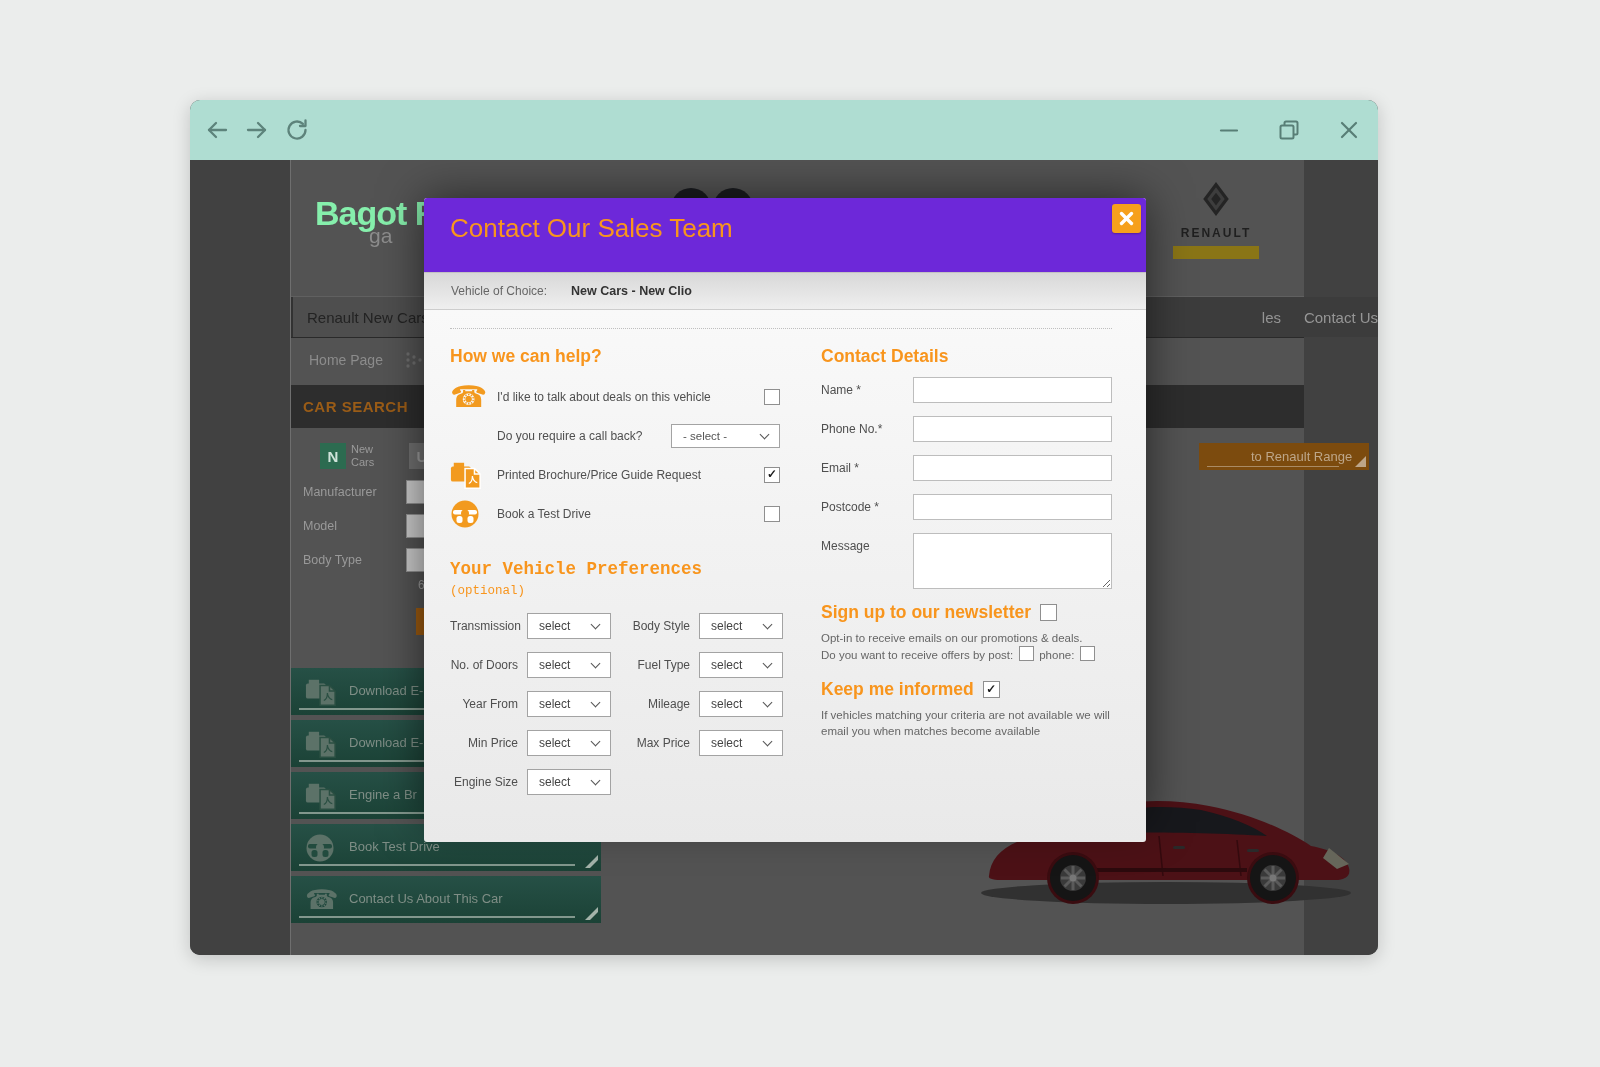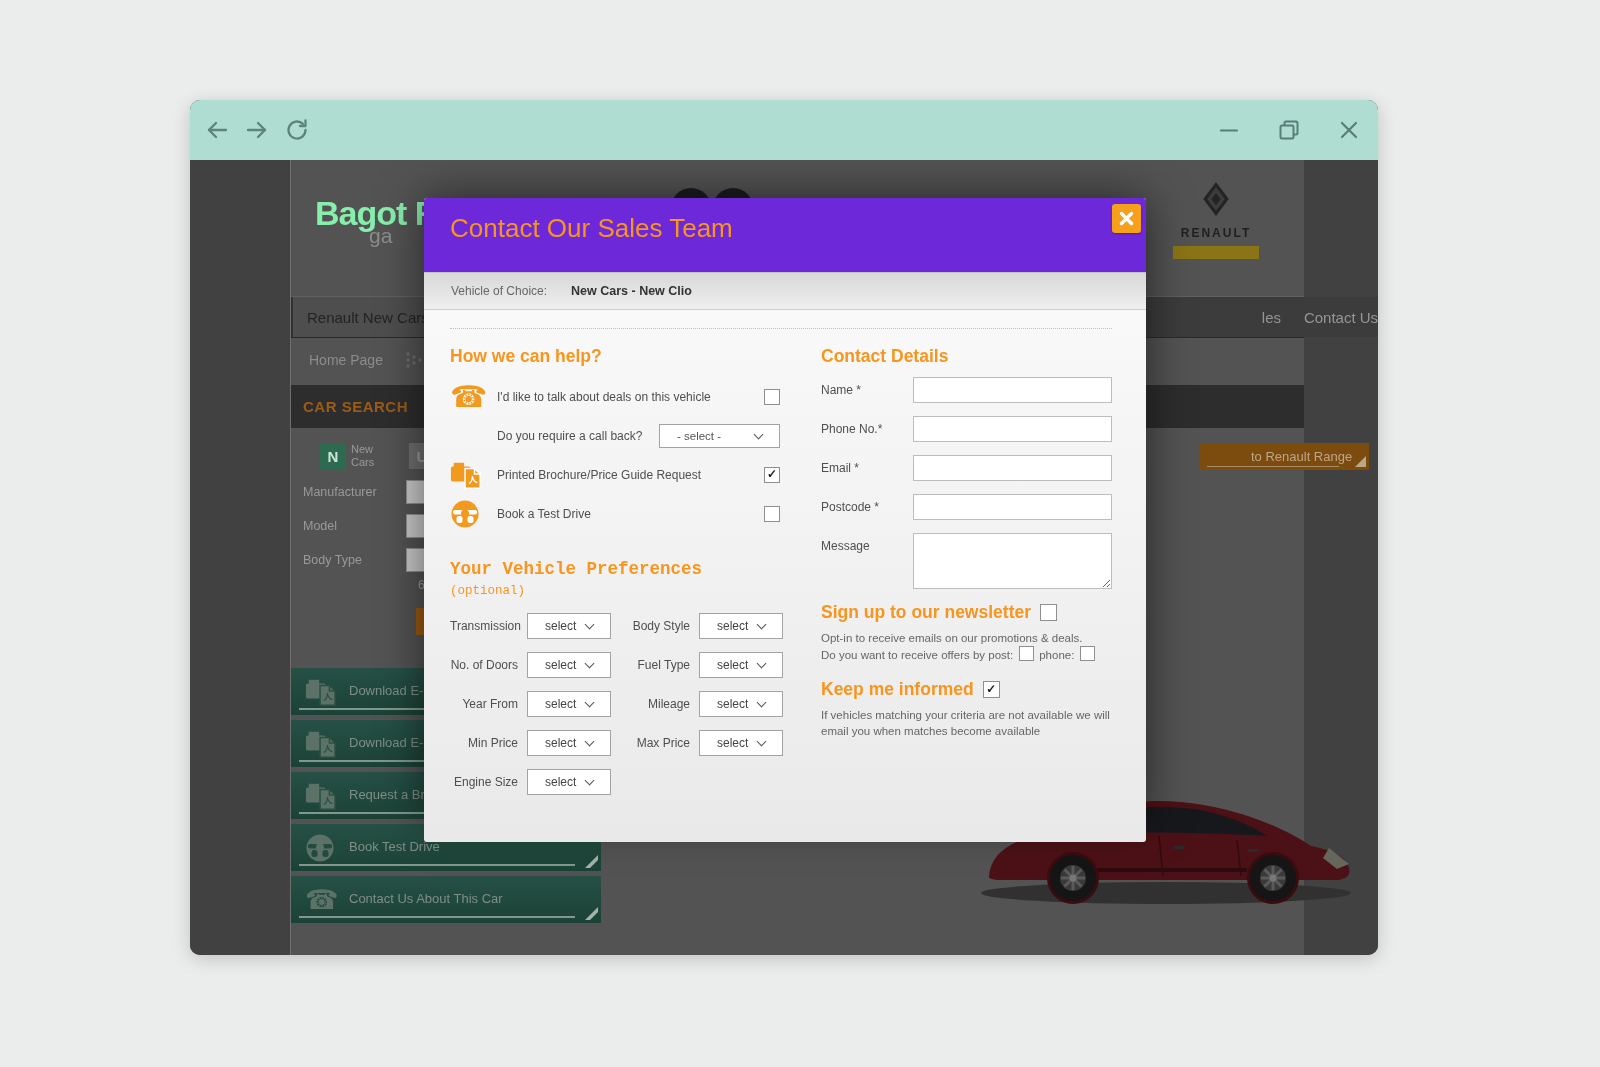--- a/index.html
+++ b/index.html
@@ -111,21 +111,21 @@
   .hlabel{flex:1;font-size:12px;color:#4f4f4f;}
   .checkbox{
     width:14px;height:14px;border:1px solid #8f8f8f;background:#fff;flex:none;cursor:pointer;
     display:inline-flex;align-items:center;justify-content:center;font-size:12px;color:#1b1b1b;
   }
   .checkbox.checked::after{content:"\2713";font-weight:bold;margin-top:-1px;}
   .checkbox.small{width:13px;height:13px;vertical-align:-2px;margin:0 5px 0 6px;}
   .sel{
     height:22px;border:1px solid #a3a3a3;background:#fff;cursor:pointer;
     display:flex;align-items:center;justify-content:space-between;
-    padding:0 17px;font-size:11.5px;color:#555;
+    padding:0 11px;font-size:11.5px;color:#555;
   }
   .chev{width:6px;height:6px;border-right:1.6px solid #555;border-bottom:1.6px solid #555;
     transform:rotate(45deg);margin-left:8px;margin-top:-3px;flex:none;}
   .sel-cb{width:85px;flex:none;}
   .pgrid{
     display:grid;grid-template-columns:68px 84px 70px 84px;column-gap:9px;row-gap:13px;
     align-items:center;margin-top:14px;
   }
   .plabel{font-size:12px;color:#4f4f4f;text-align:right;}
   .psel{height:24px;font-size:12px;color:#444;}
@@ -295,21 +295,21 @@
       <div class="gbtn" style="top:612px;">
         <span class="g-ic">
           <svg width="32" height="30" viewBox="0 0 34 30">
               <rect x="1" y="6" width="21" height="16" rx="2" fill="currentColor"></rect>
               <rect x="4" y="2" width="11" height="6" fill="currentColor"></rect>
               <path d="M16 8 h10 l6 6 v15 H16 Z" fill="currentColor" stroke="#2a4f42" stroke-width="1.6"></path>
               <path d="M26 8 v6 h6" fill="none" stroke="#2a4f42" stroke-width="1.6"></path>
               <path d="M20 24 c2.5-1 3.8-5 3.8-8 0 3 2.6 7 5.2 7" fill="none" stroke="#2a4f42" stroke-width="1.3"></path>
             </svg>
         </span>
-        <span class="g-lb">Request a Br</span>
+        <span class="g-lb">Engine a Br</span>
         <span class="g-ul"></span>
         <span class="g-tr"></span>
           <span class="g-tr2"></span>
       </div>
       <div class="gbtn" style="top:664px;">
         <span class="g-ic">
           <svg width="30" height="30" viewBox="0 0 30 30">
               <circle cx="15" cy="15" r="13.5" fill="currentColor"></circle>
               <rect x="3" y="11" width="24" height="4.5" rx="2" fill="#224b3e"></rect>
               <circle cx="15" cy="14.5" r="4" fill="currentColor"></circle>

